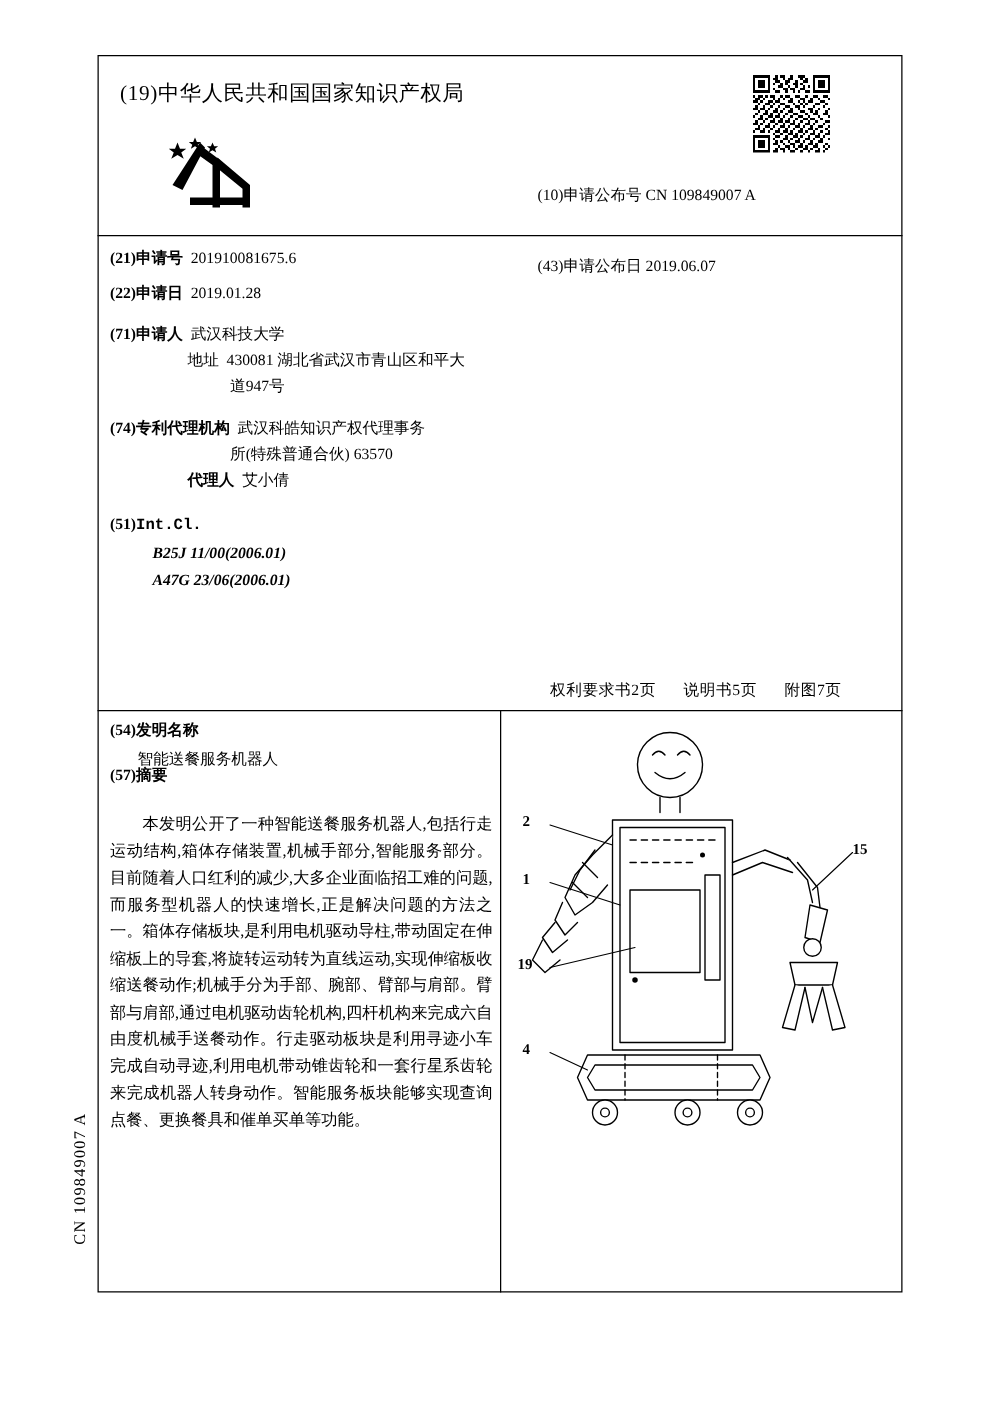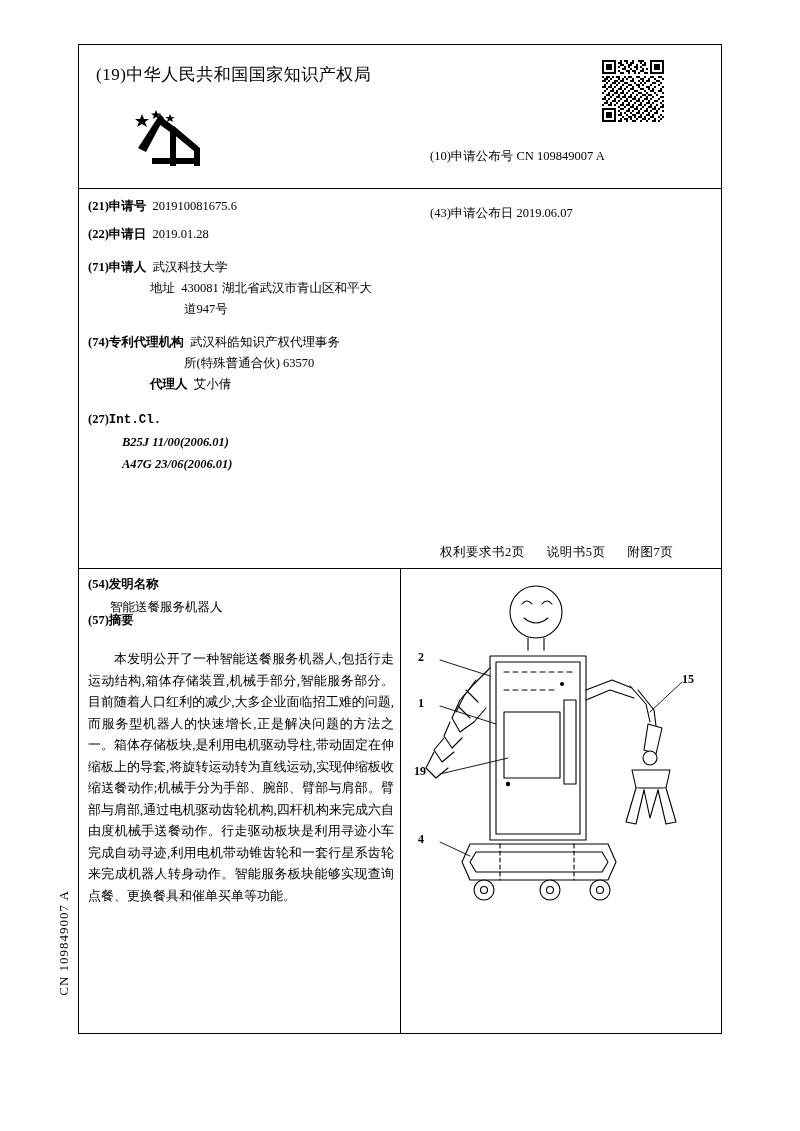--- a/index.html
+++ b/index.html
@@ -486,21 +486,21 @@
       <span class="bold">(74)</span><span class="bold">专利代理机构</span>&nbsp;&nbsp;<span>武汉科皓知识产权代理事务</span>
       <div class="sub2">
         <span>所(特殊普通合伙)  63570</span>
       </div>
       <div class="sub">
         <span class="bold">代理人</span>&nbsp;&nbsp;<span>艾小倩</span>
       </div>
     </div>
 
     <div class="row" style="margin-top:14px;">
-      <span class="bold">(27)</span><span class="intcl-label bold">Int.Cl.</span>
+      <span class="bold">(51)</span><span class="intcl-label bold">Int.Cl.</span>
       <div class="ipc-line mono-it">B25J  11/00(2006.01)</div>
       <div class="ipc-line mono-it">A47G  23/06(2006.01)</div>
     </div>
 
   </div>
 
   <div class="counts">
     <span>权利要求书2页</span><span>说明书5页</span><span>附图7页</span>
   </div>
 

